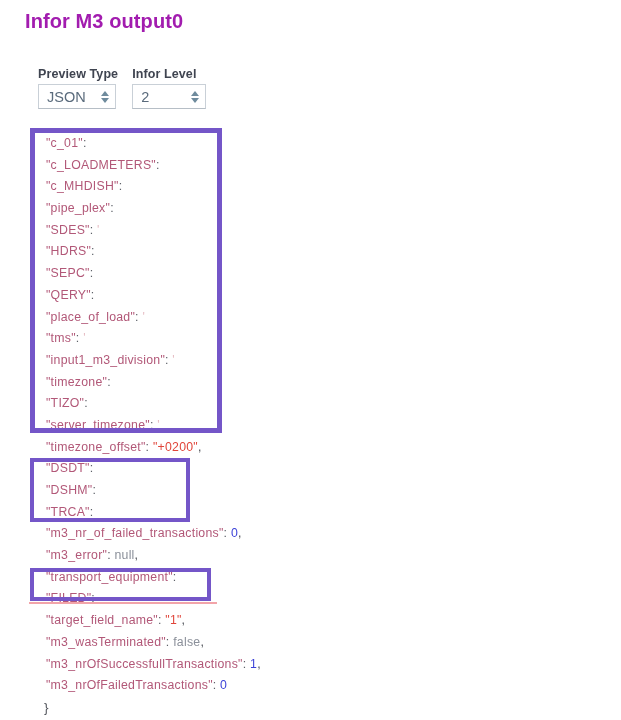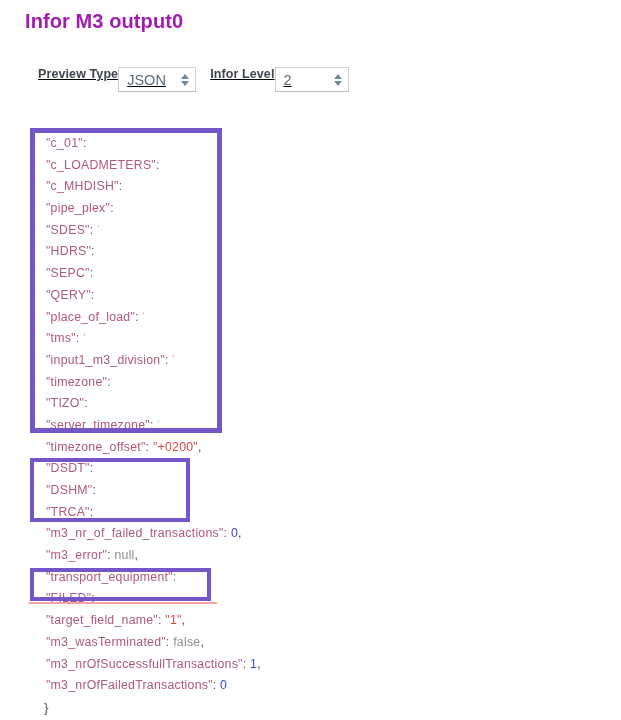--- a/index.html
+++ b/index.html
@@ -16,21 +16,21 @@
     width:621px;height:720px;position:relative;background:#ffffff;
     font-family:"Liberation Sans", sans-serif;overflow:hidden;
   }
   .page-title{
     position:absolute;left:19px;top:10px;
     font-size:20px;font-weight:bold;color:#a21caf;letter-spacing:.1px;margin-left:6px;
   }
   .controls{
     position:absolute;left:38px;top:67px;display:flex;gap:14px;
   }
-  .control{display:flex;flex-direction:row;text-decoration:underline;}
+  .control{display:flex;flex-direction:column;}
   .control-label{
     font-size:12.5px;font-weight:bold;color:#3f4450;margin-bottom:3px;letter-spacing:.1px;
   }
   .select-box{
     width:78px;height:25px;border:1px solid #c9d0d7;border-bottom-color:#b6bec6;
     background:#ffffff;display:flex;align-items:center;justify-content:space-between;
     padding:0 6px 0 8px;cursor:pointer;
   }
   .select-box.narrow{width:74px;}
   .select-value{font-size:14.5px;color:#5a6b7c;}

